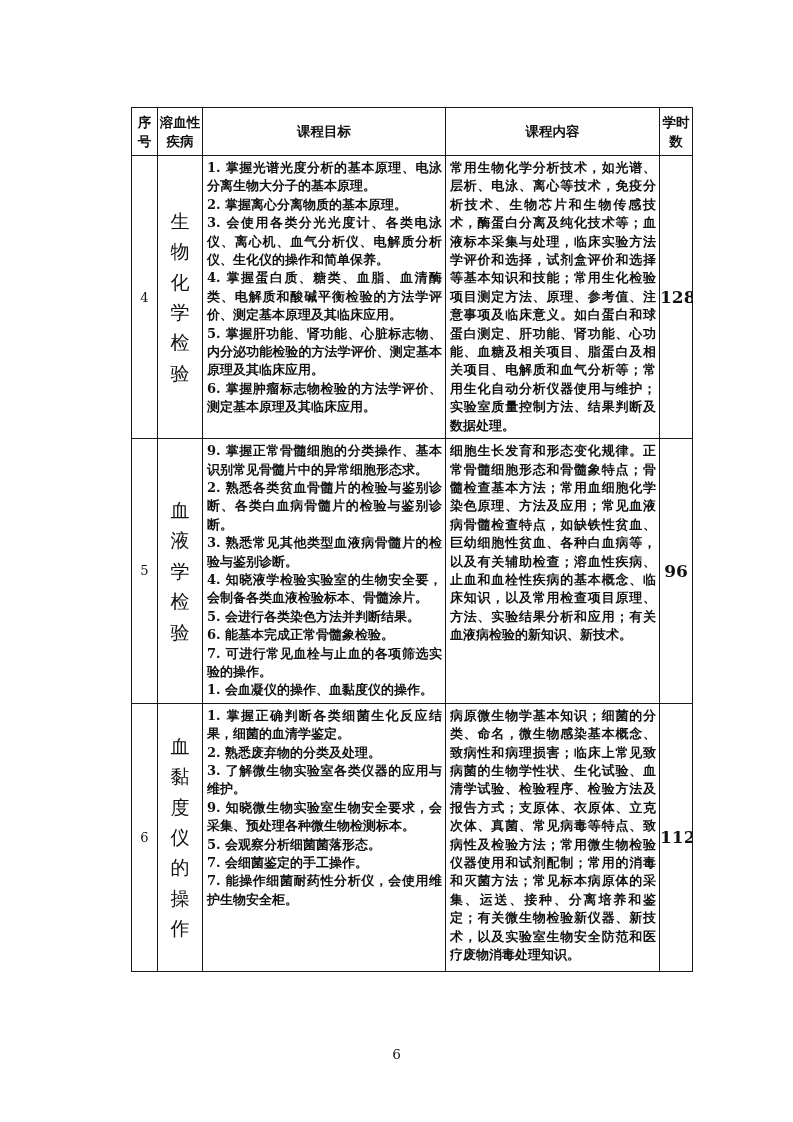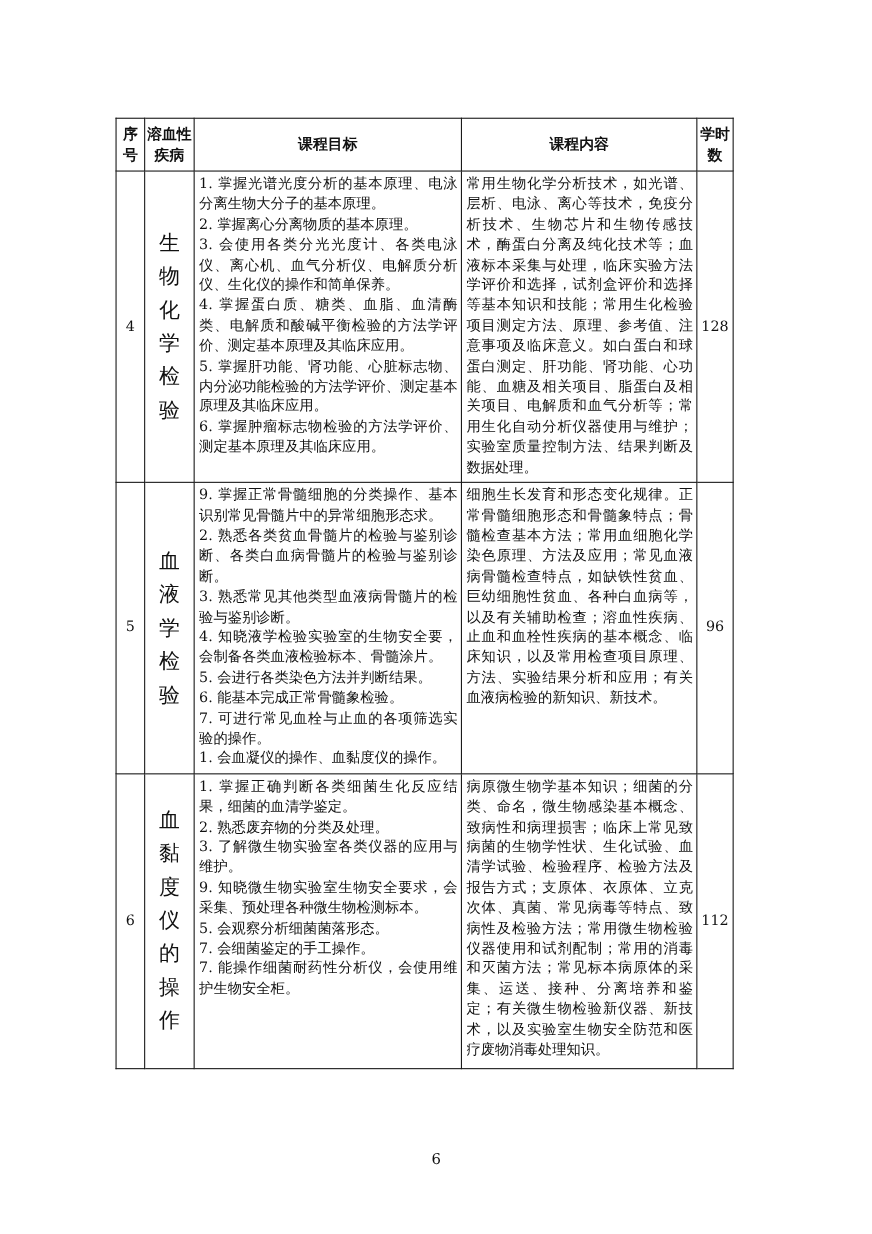--- a/index.html
+++ b/index.html
@@ -6,21 +6,21 @@
   .page {
     position:relative;
     width:793px; height:1122px;
     background:#ffffff;
     font-family:"DejaVu Serif","Liberation Serif",serif;
     color:#111111;
     overflow:hidden;
   }
   table.course-table {
     position:absolute;
-    left:105px; top:107px;
+    left:131px; top:107px;
     width:561px;
     border-collapse:collapse;
     table-layout:fixed;
   }
   .course-table th, .course-table td {
     border:1.2px solid #1a1a1a;
     box-sizing:border-box;
     overflow:hidden;
   }
   .course-table thead th {
@@ -41,27 +41,29 @@
     font-size:19px; line-height:1.6;
     padding:0 5px;
   }
   td.cell-obj, td.cell-content {
     vertical-align:top;
     font-size:13px;
     line-height:18.4px;
     padding:3px 3px 3px 4px;
     text-align:justify;
     text-justify:inter-ideograph;
+    font-weight:bold;
   }
   td.cell-obj p, td.cell-content p { margin:0; }
   td.cell-hours {
     text-align:center; vertical-align:middle;
-    font-size:13px;
+    font-size:17px;
     font-family:"DejaVu Serif","Liberation Serif",serif;
     padding:0;
+    font-weight:bold;
   }
   tr.row-4 { height:277px; }
   tr.row-5 { height:263px; }
   tr.row-6 { height:268px; }
   .page-number {
     position:absolute;
     left:0; right:0;
     top:1046px;
     text-align:center;
     font-size:13.5px;

